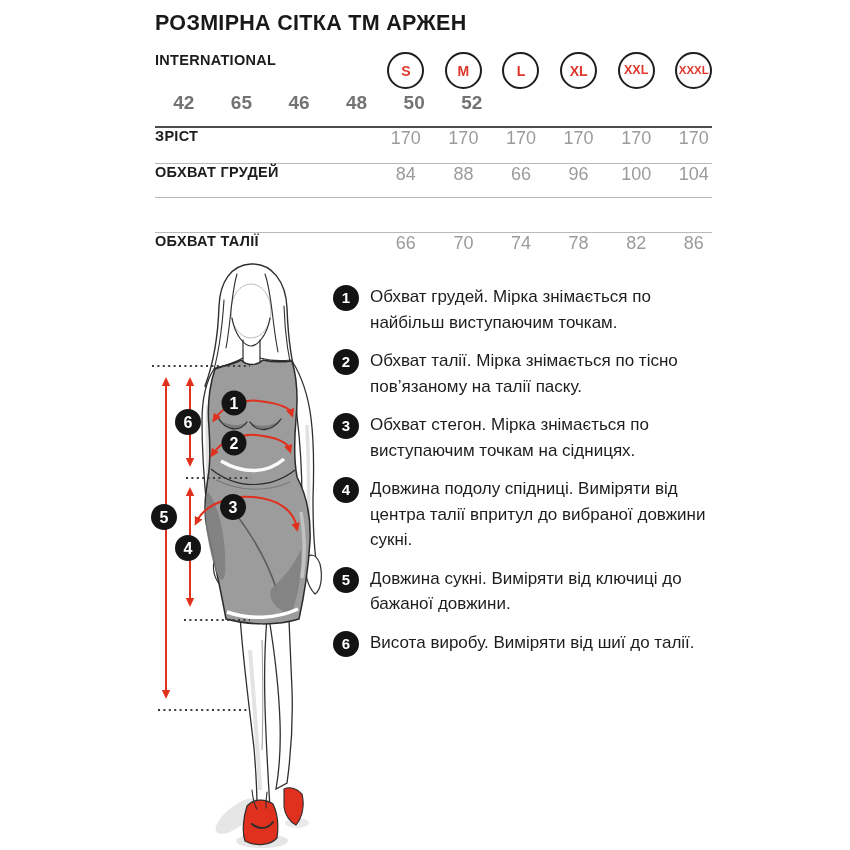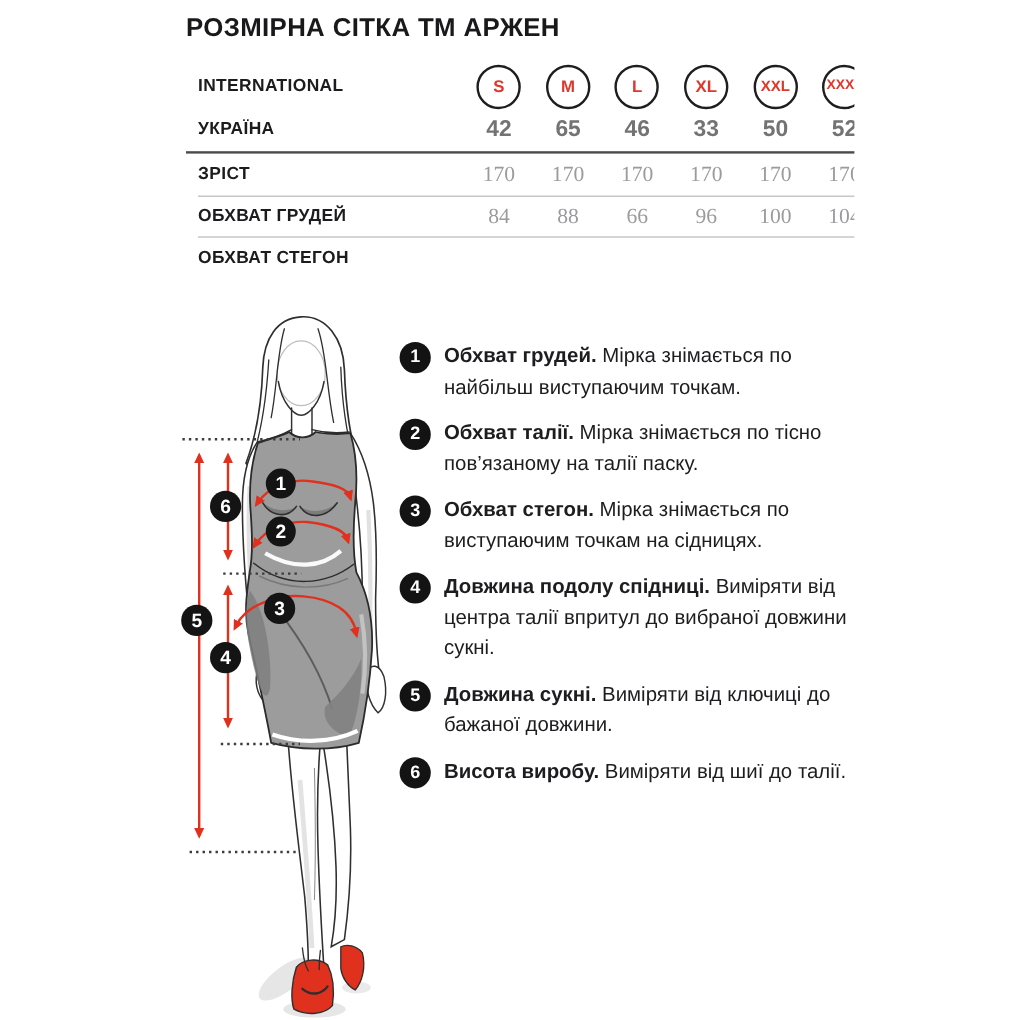--- a/index.html
+++ b/index.html
@@ -7,43 +7,43 @@
     position:relative;width:712px;height:850px;background:#ffffff;overflow:hidden;
     font-family:"Liberation Sans","DejaVu Sans",sans-serif;color:#1c1c1e;
   }
   
   .page-title{
     position:absolute;left:155px;top:11px;margin:0;
     font-size:21.5px;font-weight:700;letter-spacing:.3px;color:#19191b;
   }
   
   .size-table{position:absolute;left:155px;top:52px;width:568px;}
-  .trow{display:flex;align-items:center;box-sizing:border-box;margin-left:10px;}
+  .trow{display:flex;align-items:flex-start;box-sizing:border-box;}
   .tlabel{flex:0 0 222px;font-size:14.5px;font-weight:700;letter-spacing:.3px;color:#1c1c1e;}
   .tcells{display:flex;flex:1;}
   .tcell{width:57.6px;display:flex;justify-content:center;align-items:center;}
   .row-circles{height:40px;}
   .row-ukraine{height:32px;}
   .row-ukraine .tcell{font-size:19px;font-weight:700;color:#737373;}
   .divider-dark{height:2px;background:#4b4b4d;margin-top:2px;}
   .brow{height:34.6px;}
   .brow + .brow{border-top:1px solid #b9b9b9;}
-  .brow .tcell{font-size:18px;color:var(--num-gray,#9b9b9b);font-family:Liberation Serif, serif;}
+  .brow .tcell{font-size:18px;color:var(--num-gray,#9b9b9b);}
   .size-circle{
     width:33px;height:33px;border:2px solid #1e1e1e;border-radius:50%;
     display:flex;justify-content:center;align-items:center;overflow:visible;flex:none;
   }
   .size-letter{
     color:var(--size-red,#e0372c);font-weight:700;font-size:14px;white-space:nowrap;line-height:1;
   }
   
   .legend{position:absolute;left:333px;top:284px;width:375px;}
   .legend-item{position:relative;padding-left:37px;margin-bottom:13px;
     font-size:17px;line-height:25.5px;color:#1d1d20;}
-  .legend-item b{font-weight:700;}
+  .legend-item b{font-weight:400;}
   .legend-num{
     position:absolute;left:0;top:1px;width:26px;height:26px;border-radius:50%;
     background:#131313;color:#fff;font-size:15px;font-weight:700;
     display:flex;align-items:center;justify-content:center;
   }
   
   .figure-svg{position:absolute;left:140px;top:258px;}
   .ink{stroke:#2f2f2f;fill:none;stroke-linecap:round;}
   .redstroke{stroke:var(--accent-red,#e0301e);fill:none;stroke-width:2;stroke-linecap:round;}
   .redfill{fill:var(--accent-red,#e0301e);}
@@ -87,26 +87,25 @@
             </div>
           </div>
           <div class="tcell">
             <div class="size-circle">
               <span class="size-letter" style="font-size: 11.5px;">XXXL</span>
             </div>
           </div>
         </div>
       </div>
       <div class="trow row-ukraine">
-        <div class="tlabel">УКРАЇНА</div>
         <div class="tcells">
           <div class="tcell">42</div>
           <div class="tcell">65</div>
           <div class="tcell">46</div>
-          <div class="tcell">33</div>
+          <div class="tcell">48</div>
           <div class="tcell">50</div>
           <div class="tcell">52</div>
         </div>
       </div>
       <div class="divider-dark"></div>
       <div class="trow brow">
         <div class="tlabel">ЗРІСТ</div>
         <div class="tcells">
           <div class="tcell">170</div>
           <div class="tcell">170</div>
@@ -121,21 +120,31 @@
         <div class="tcells">
           <div class="tcell">84</div>
           <div class="tcell">88</div>
           <div class="tcell">66</div>
           <div class="tcell">96</div>
           <div class="tcell">100</div>
           <div class="tcell">104</div>
         </div>
       </div>
       <div class="trow brow">
-        <div class="tlabel">ОБХВАТ СТЕГОН</div>
+      </div>
+      <div class="trow brow">
+        <div class="tlabel">ОБХВАТ ТАЛІЇ</div>
+        <div class="tcells">
+          <div class="tcell">66</div>
+          <div class="tcell">70</div>
+          <div class="tcell">74</div>
+          <div class="tcell">78</div>
+          <div class="tcell">82</div>
+          <div class="tcell">86</div>
+        </div>
       </div>
     </div>
 
   <svg class="figure-svg" width="202" height="592" viewBox="140 258 202 592" xmlns="http://www.w3.org/2000/svg">
     <defs>
       <marker id="ah" viewBox="0 0 10 10" refX="6" refY="5" markerWidth="5" markerHeight="5" orient="auto">
         <path class="redfill" d="M0,0.8 L9,5 L0,9.2 Z"></path>
       </marker>
     </defs>
 

